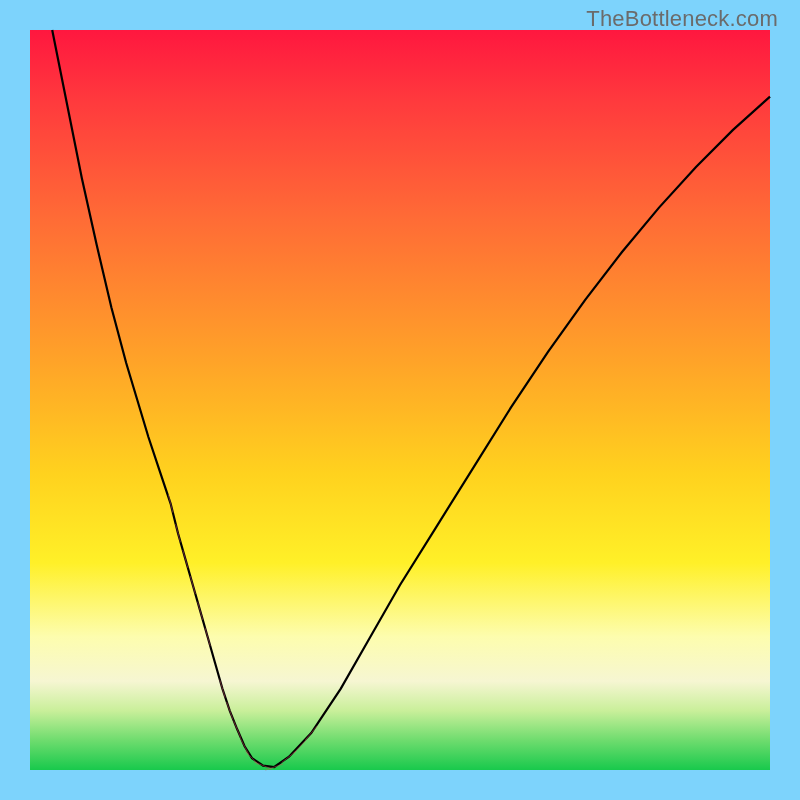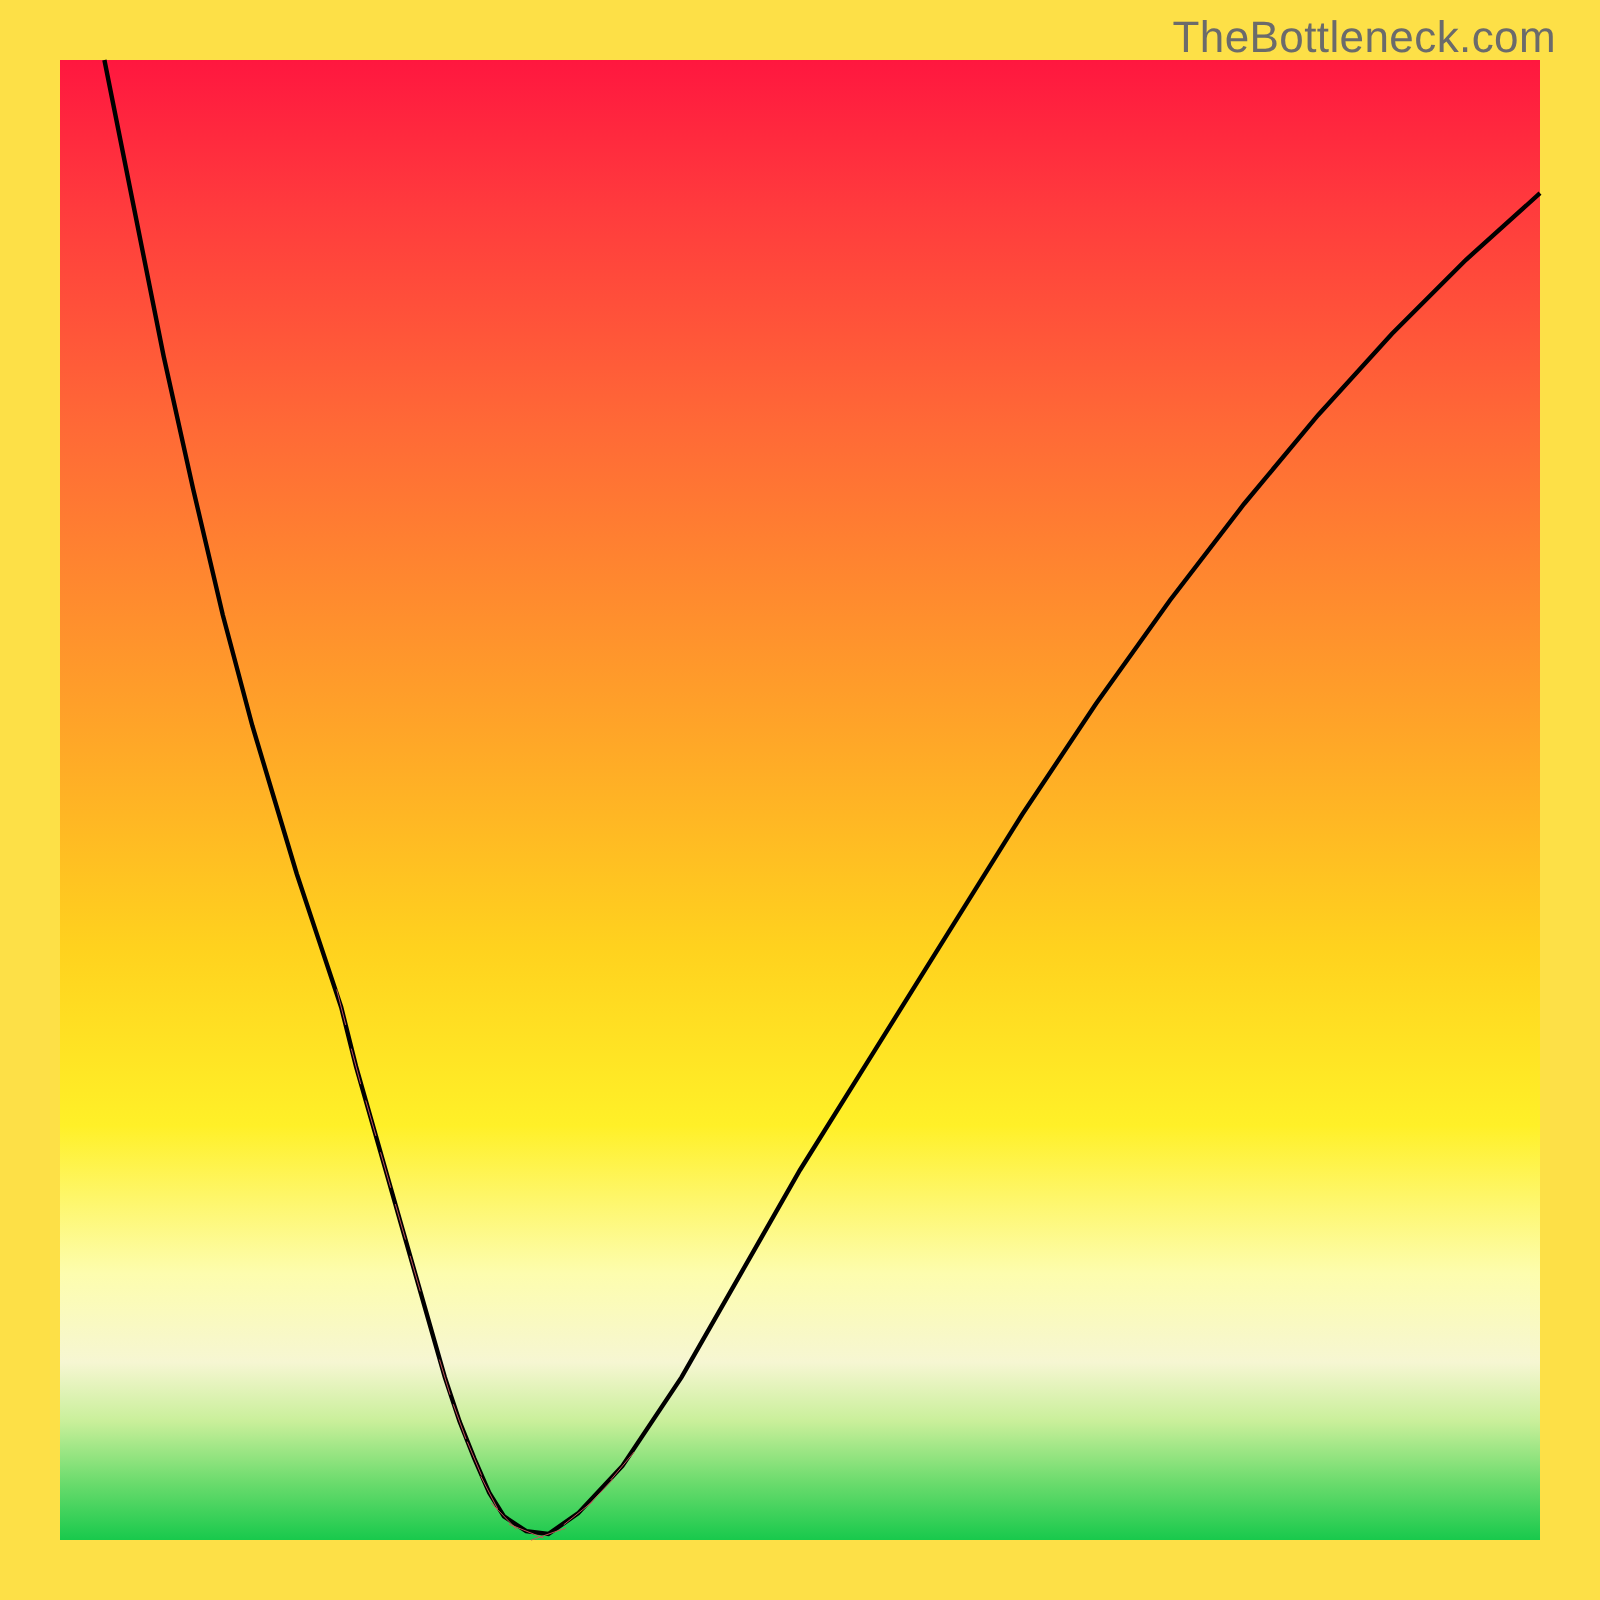--- a/index.html
+++ b/index.html
@@ -10,21 +10,21 @@
     background: #000;
     overflow: hidden;
     font-family: Arial, Helvetica, sans-serif;
   }
   .frame {
     position: absolute;
     left: 0;
     top: 0;
     width: 800px;
     height: 800px;
-    background: #fde047;
+    background: #7dd3fc;
   }
   .plot {
     position: absolute;
     left: 30px;
     top: 30px;
     width: 740px;
     height: 740px;
     
     background: linear-gradient(to bottom,
       #ff173f 0%,

